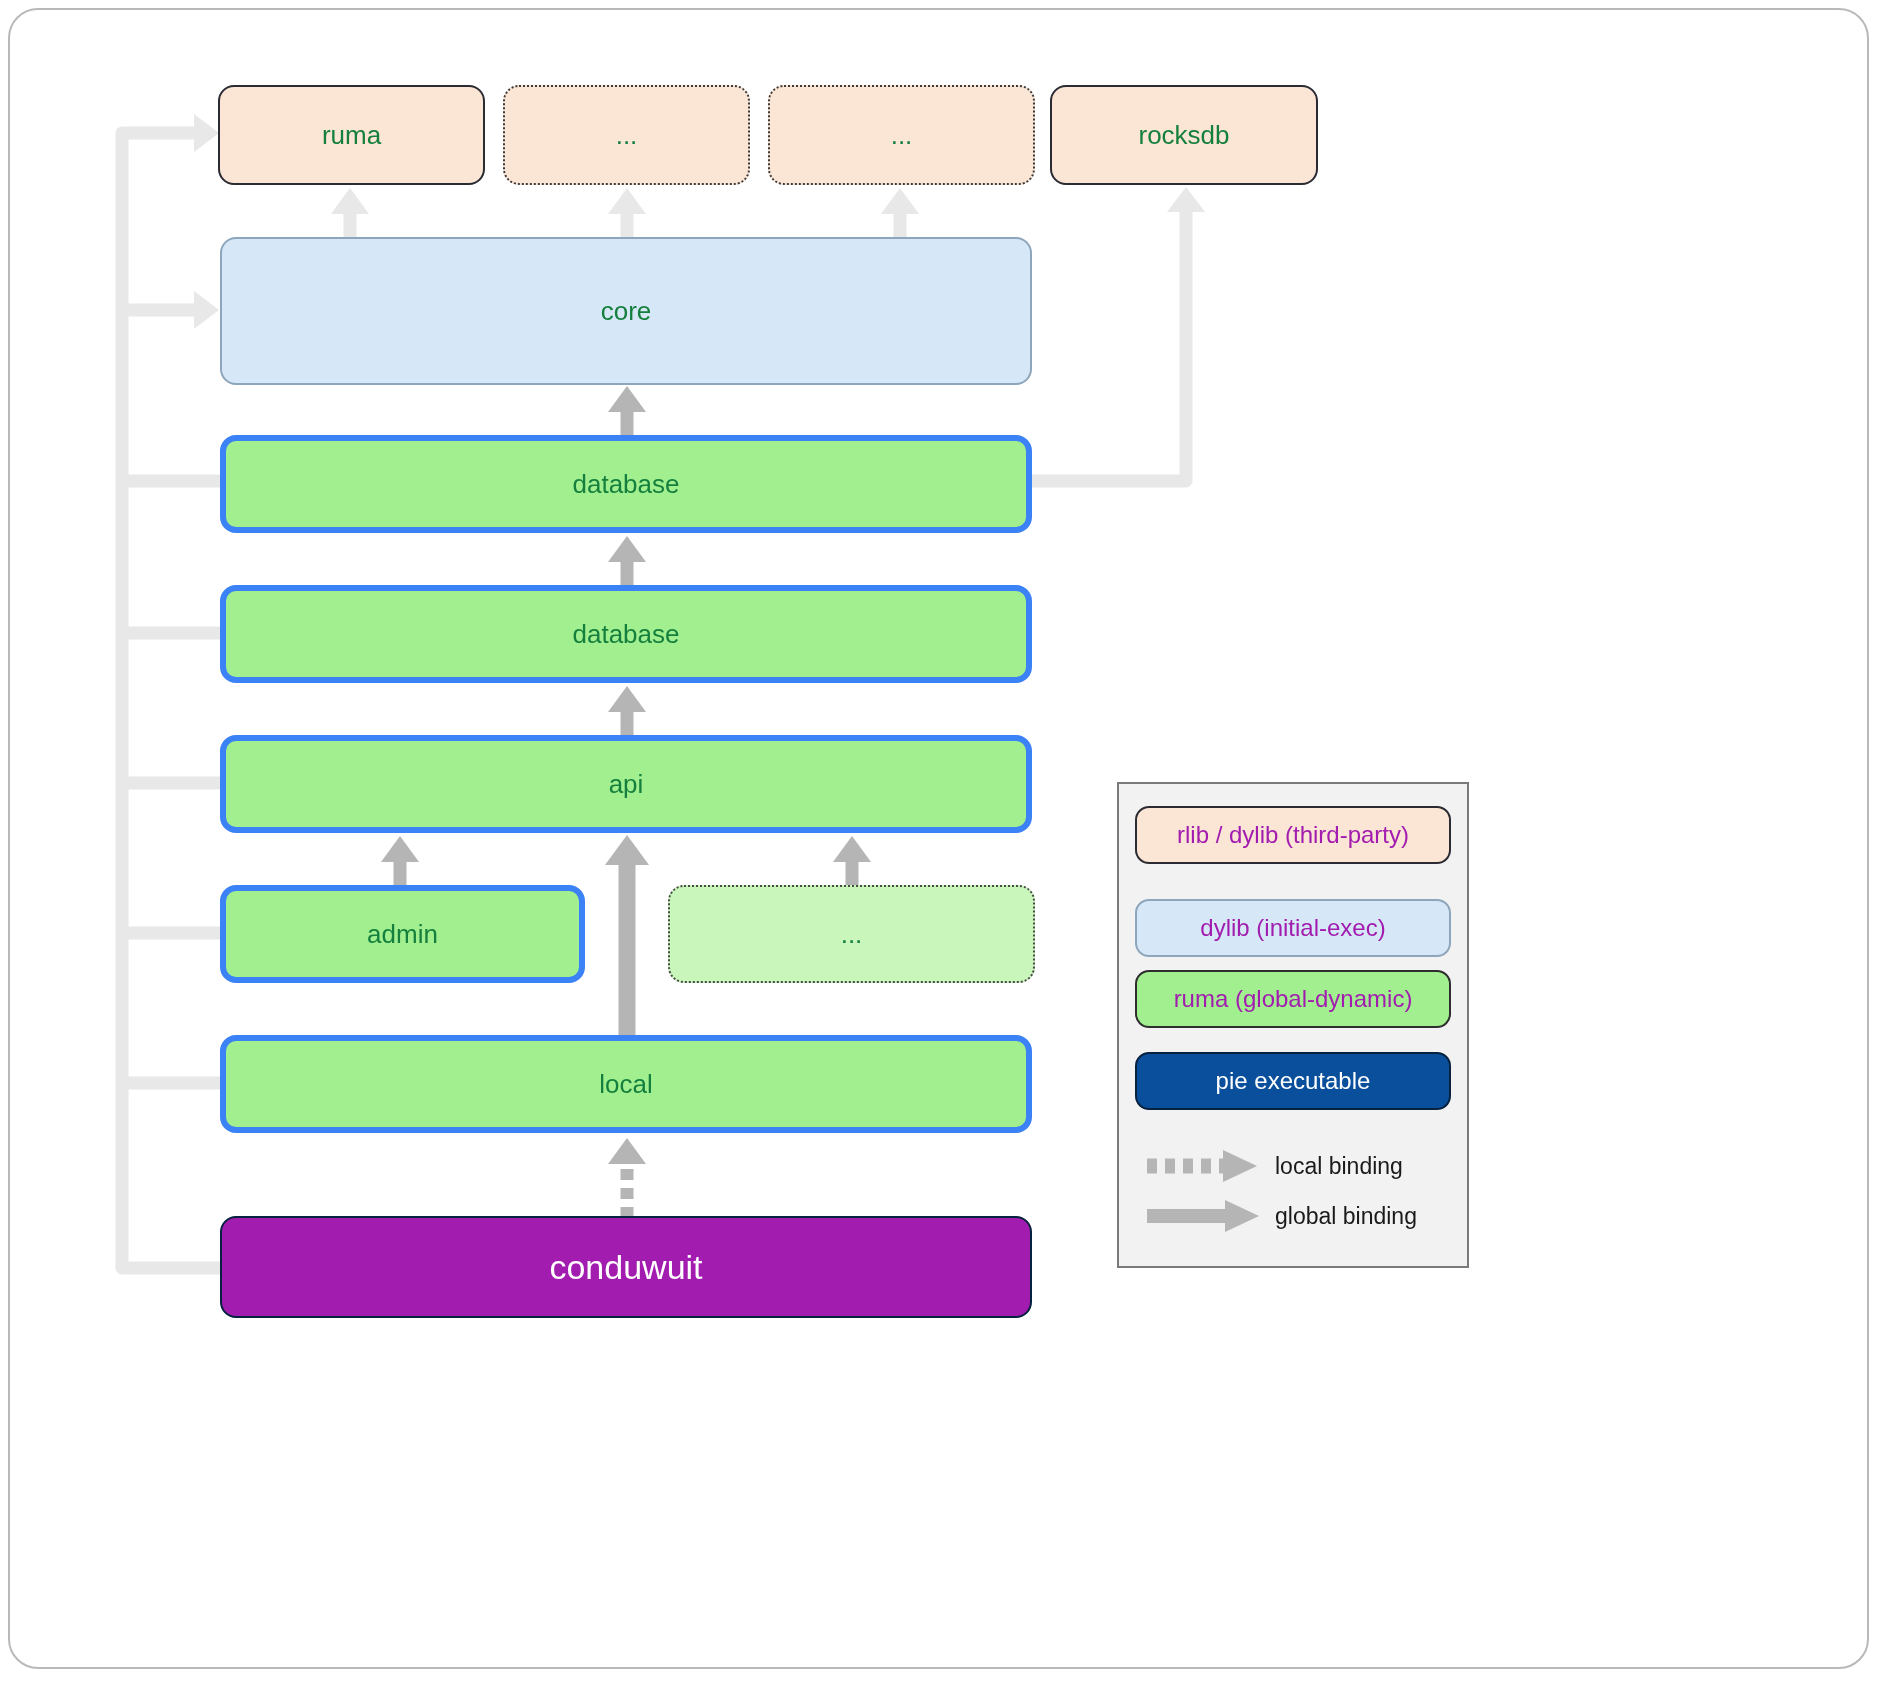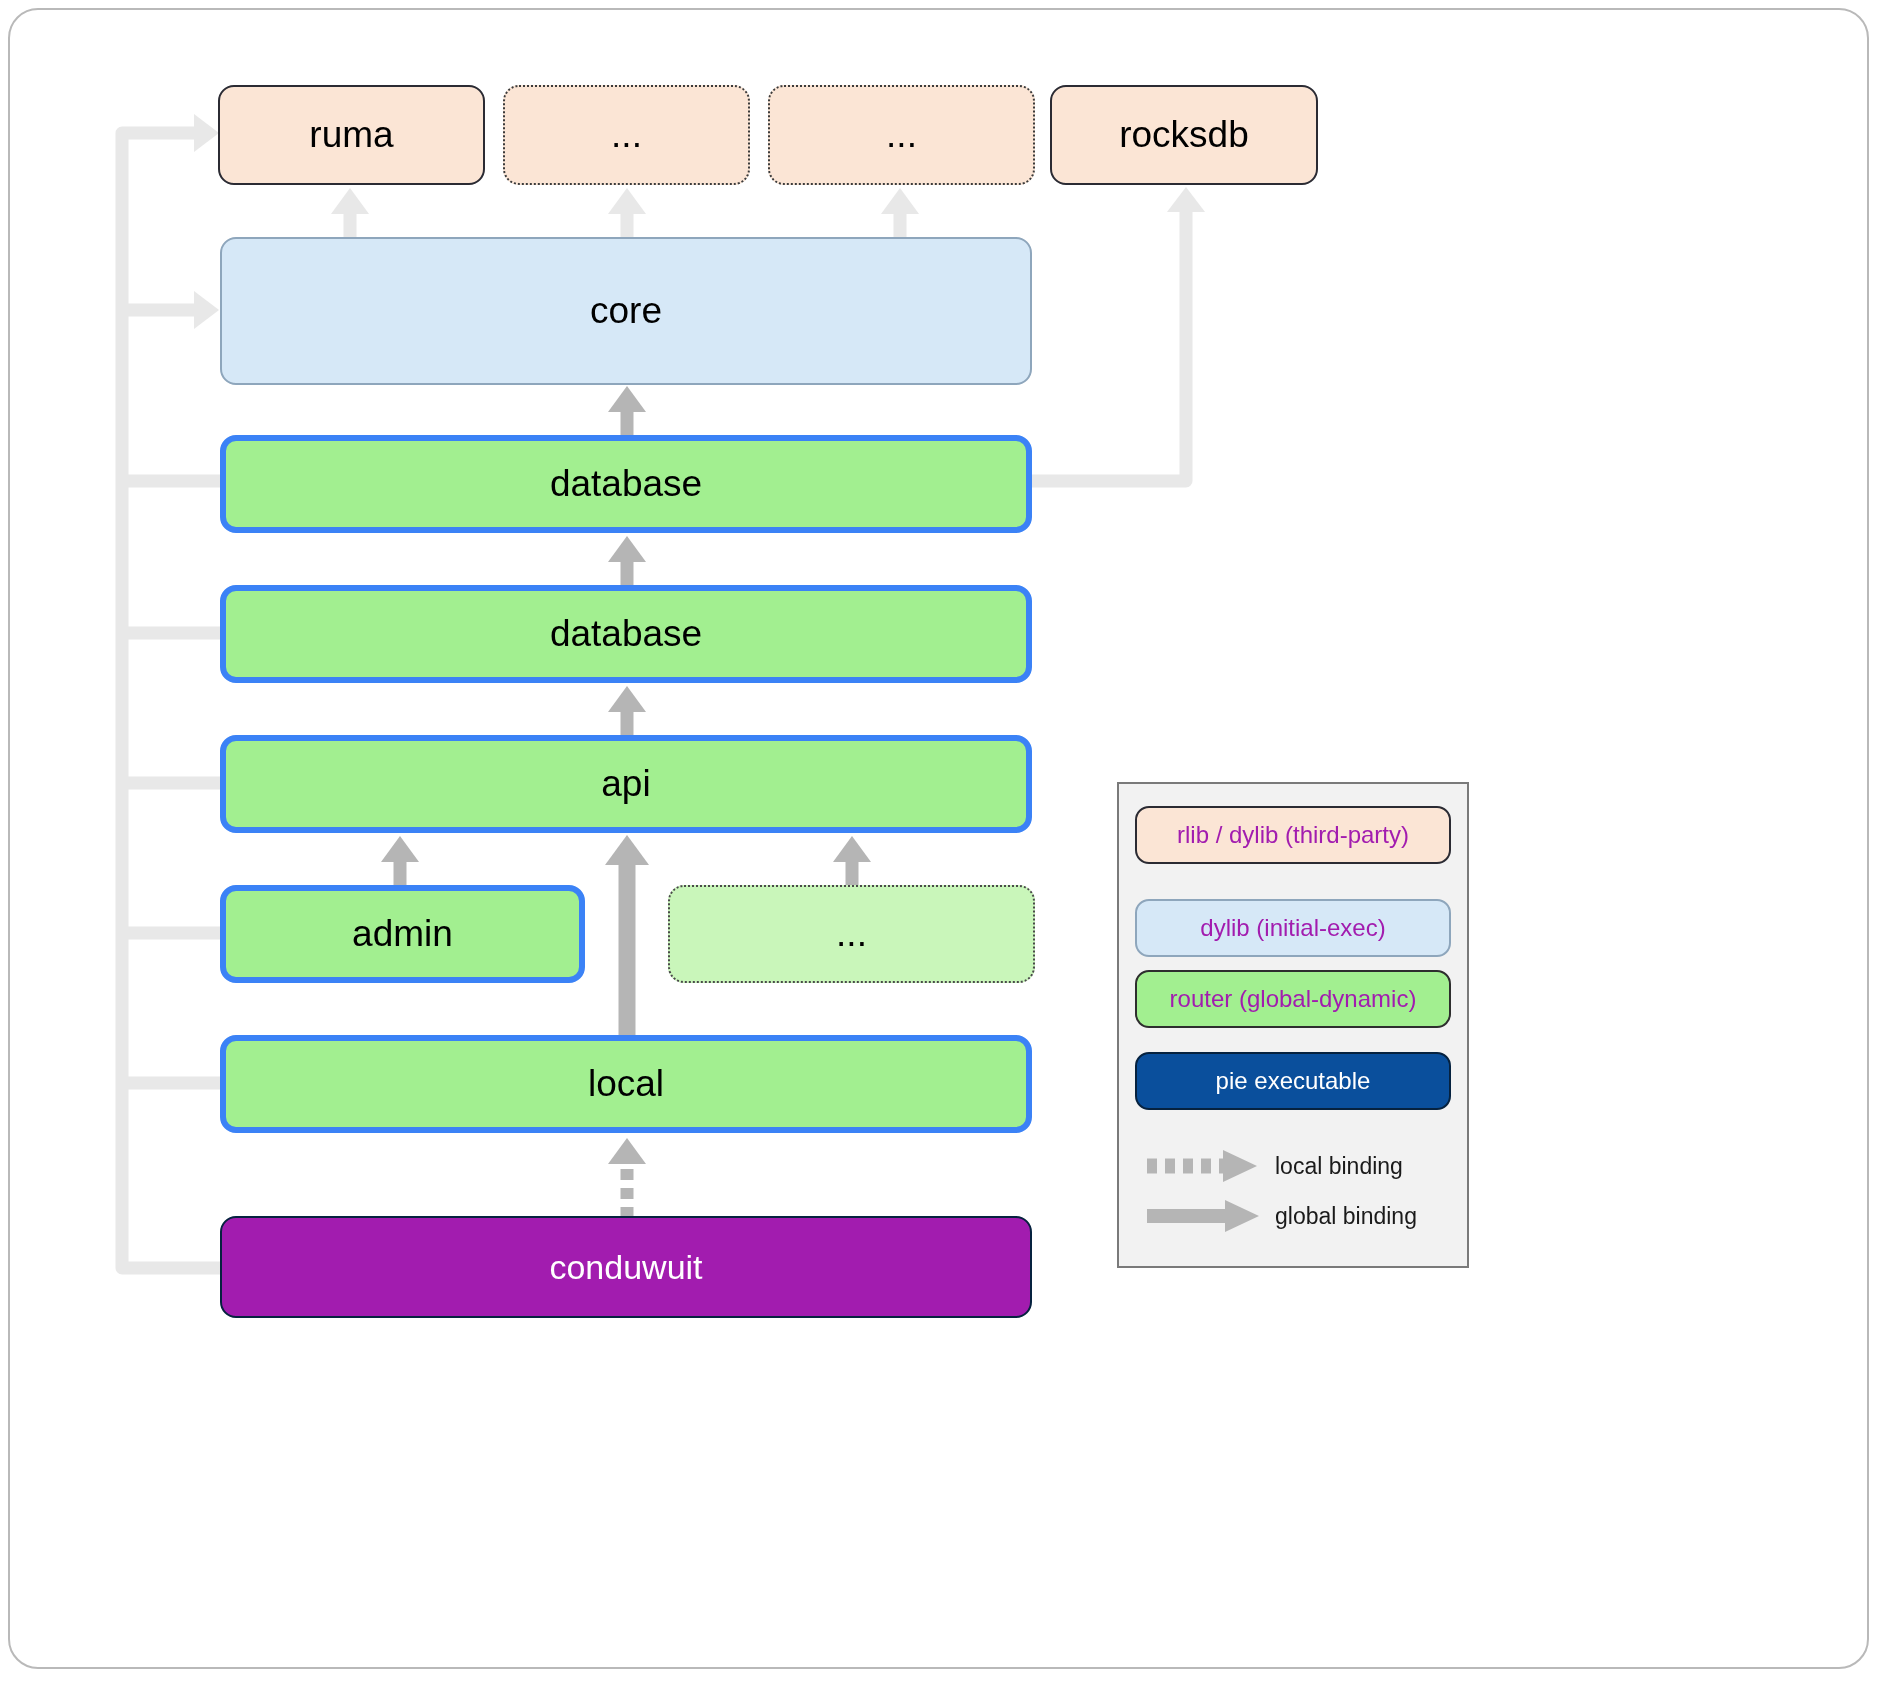--- a/index.html
+++ b/index.html
@@ -8,21 +8,21 @@
     background:#ffffff;font-family:"Liberation Sans",sans-serif;
   }
   .frame{
     position:absolute;left:8px;top:8px;width:1861px;height:1661px;
     border:2px solid #b9b9b9;border-radius:30px;box-sizing:border-box;z-index:0;
   }
   svg.arrows{position:absolute;left:0;top:0;z-index:1;}
   .box{
     position:absolute;z-index:2;box-sizing:border-box;
     display:flex;align-items:center;justify-content:center;
-    border-radius:16px;font-size:37px;color:#000000;font-weight:500;
+    border-radius:16px;font-size:26px;color:#15803d;font-weight:500;
   }
   .peach{background:#fbe5d5;border:2px solid #2b2b33;}
   .peach.dotted{border:2px dotted #3b3b3b;}
   .blue{background:#d6e8f7;border:2px solid #8ea6bc;}
   .green{background:#a2ef90;border:6px solid #3b82f6;}
   .green-light{background:#c9f6ba;border:2px dotted #4a4a4a;}
   .navy{background:#a21caf;border:2px solid #06223f;color:#ffffff;font-size:34px;}
   .legend{
     position:absolute;left:1117px;top:782px;width:352px;height:486px;
     background:#f2f2f2;border:2px solid #7a7a7a;box-sizing:border-box;z-index:2;
@@ -128,21 +128,21 @@
 <div class="box green" style="left:220px;top:885px;width:365px;height:98px">admin</div>
 <div class="box green-light" style="left:668px;top:885px;width:367px;height:98px">...</div>
 
 <div class="box green" style="left:220px;top:1035px;width:812px;height:98px">local</div>
 
 <div class="box navy" style="left:220px;top:1216px;width:812px;height:102px">conduwuit</div>
 
 <div class="legend">
   <div class="swatch sw-peach">rlib / dylib (third-party)</div>
   <div class="swatch sw-blue">dylib (initial-exec)</div>
-  <div class="swatch sw-green">router (global-dynamic)</div>
+  <div class="swatch sw-green">ruma (global-dynamic)</div>
   <div class="swatch sw-navy">pie executable</div>
 
   <div class="bindrow local">
     <svg width="122" height="44" viewBox="0 0 122 44">
       <line x1="4" y1="22" x2="80" y2="22" stroke="#b5b5b5" stroke-width="15" stroke-dasharray="10 8"></line>
       <polygon points="80,6 80,38 114,22" fill="#b5b5b5"></polygon>
     </svg>
     <span>local binding</span>
   </div>
 

